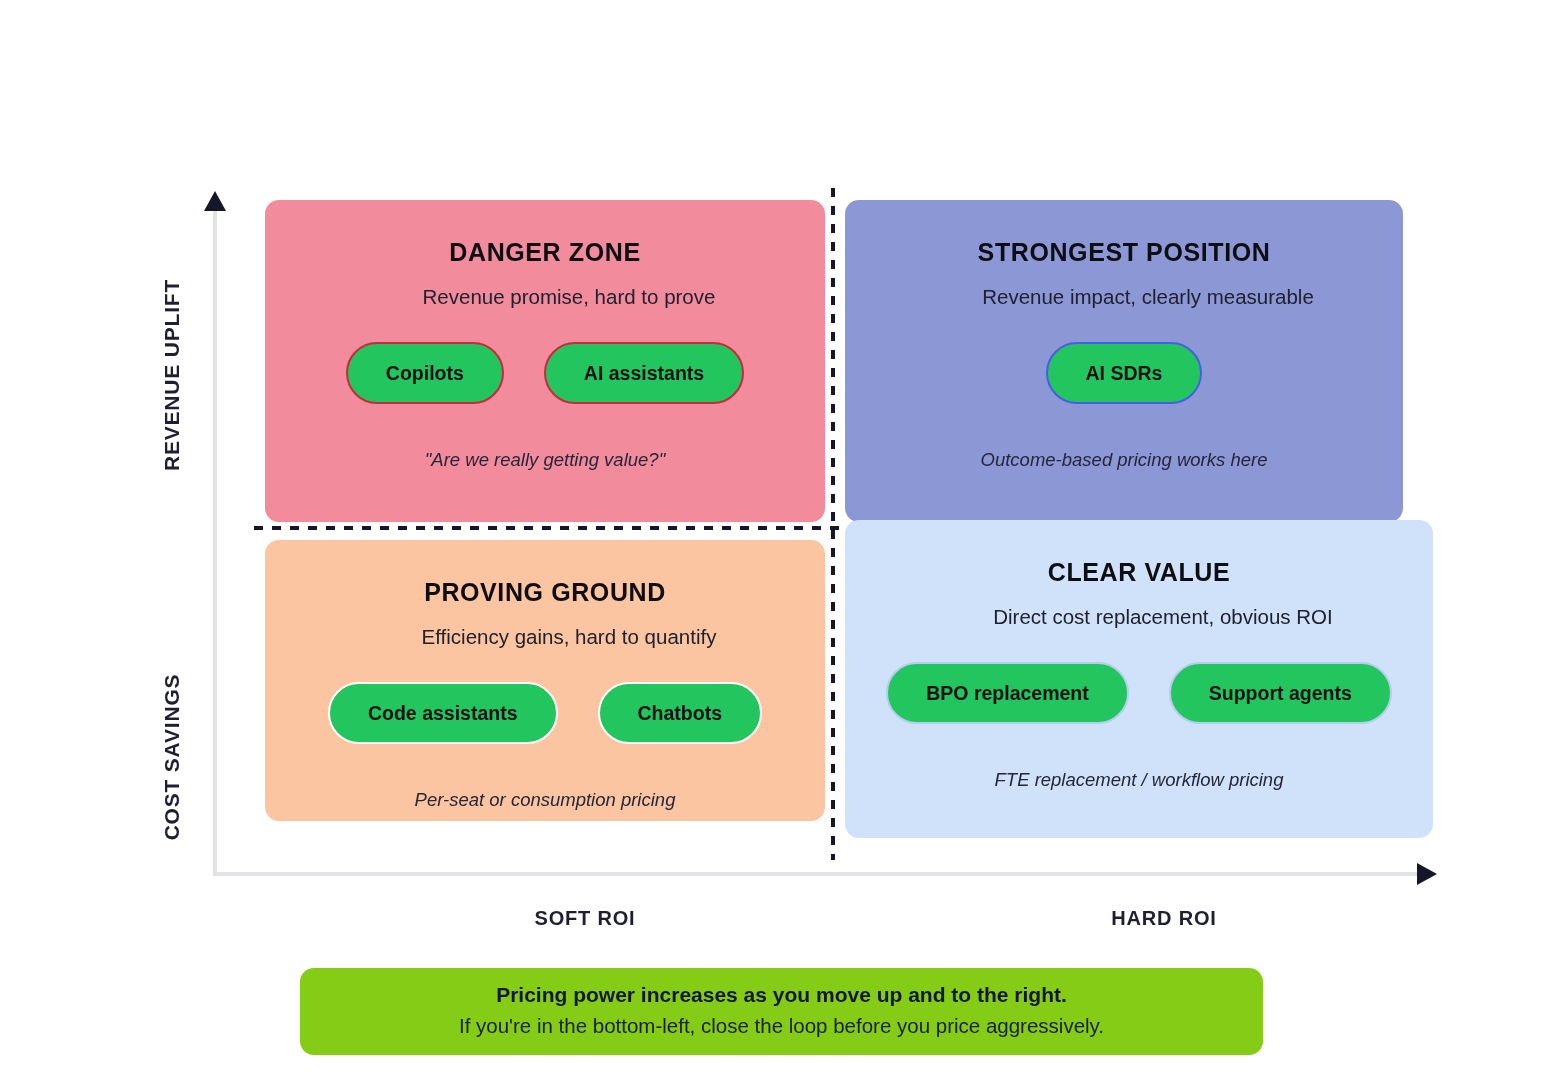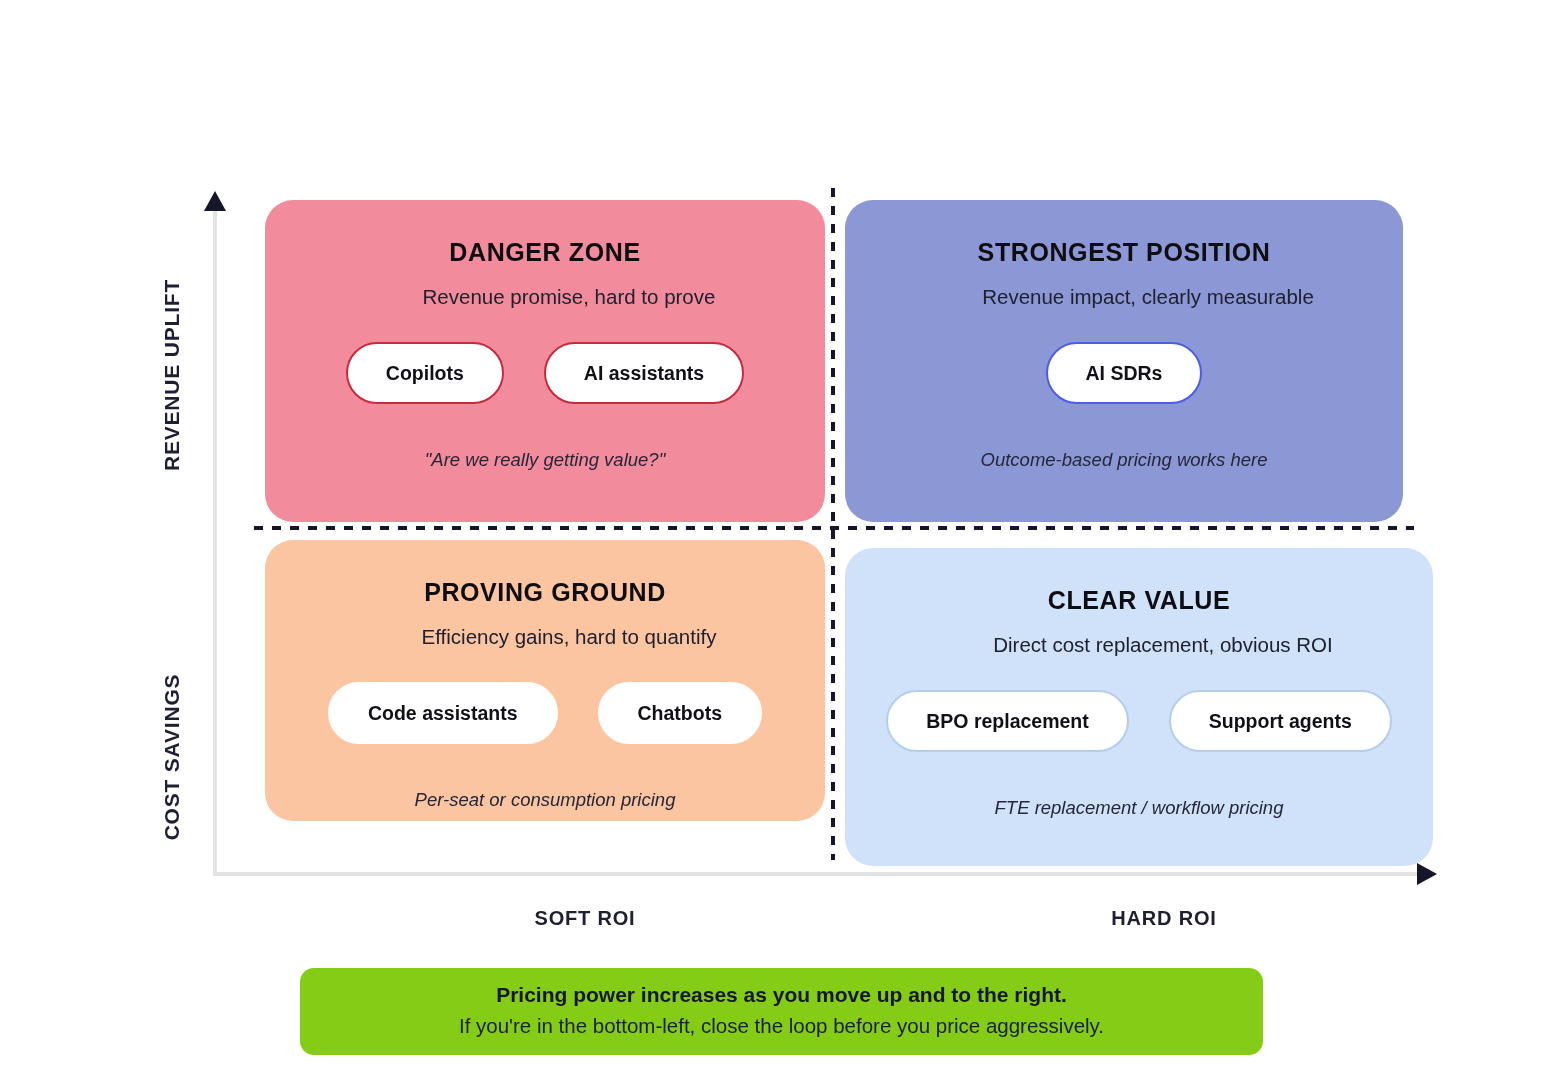--- a/index.html
+++ b/index.html
@@ -63,35 +63,35 @@
     background: repeating-linear-gradient(to bottom, #15162a 0 9px, transparent 9px 18px);
   }
   .divider-h {
     position: absolute; left: 254px; top: 526px; width: 1160px; height: 4px;
     background: repeating-linear-gradient(to right, #15162a 0 9px, transparent 9px 18px);
   }
 
   
   .quad {
     position: absolute;
-    border-radius: 28px;
+    border-radius: 14px;
     display: flex; flex-direction: column; align-items: center;
     text-align: center;
   }
   .quad.tl { left: 265px; top: 200px; width: 560px; height: 322px; }
   .quad.tr { left: 845px; top: 200px; width: 558px; height: 322px; }
   .quad.bl { left: 265px; top: 540px; width: 560px; height: 281px; }
-  .quad.br { left: 845px; top: 548px; width: 588px; height: 318px; }
+  .quad.br { left: 845px; top: 520px; width: 588px; height: 318px; }
 
   .q-title { margin-top: 38px; font-size: 25px; font-weight: 800; letter-spacing: .6px; color: #0d0d12; }
   .q-sub { margin-top: 18px; font-size: 20.5px; font-weight: 400; color: #20212f; margin-left: 48px; }
   .q-pills { margin-top: 33px; display: flex; gap: 40px; align-items: center; justify-content: center; }
   .pill {
     height: 62px; padding: 12px 38px;
-    background: #ffffff;
+    background: #22c55e;
     border: 2px solid transparent;
     border-radius: 40px;
     display: flex; align-items: center; justify-content: center;
     font-size: 19.5px; font-weight: 700; color: #101018;
     white-space: nowrap;
   }
   .q-note { margin-top: 45px; font-size: 18.5px; font-style: italic; color: #25263a; }
 
   
   .footer {

